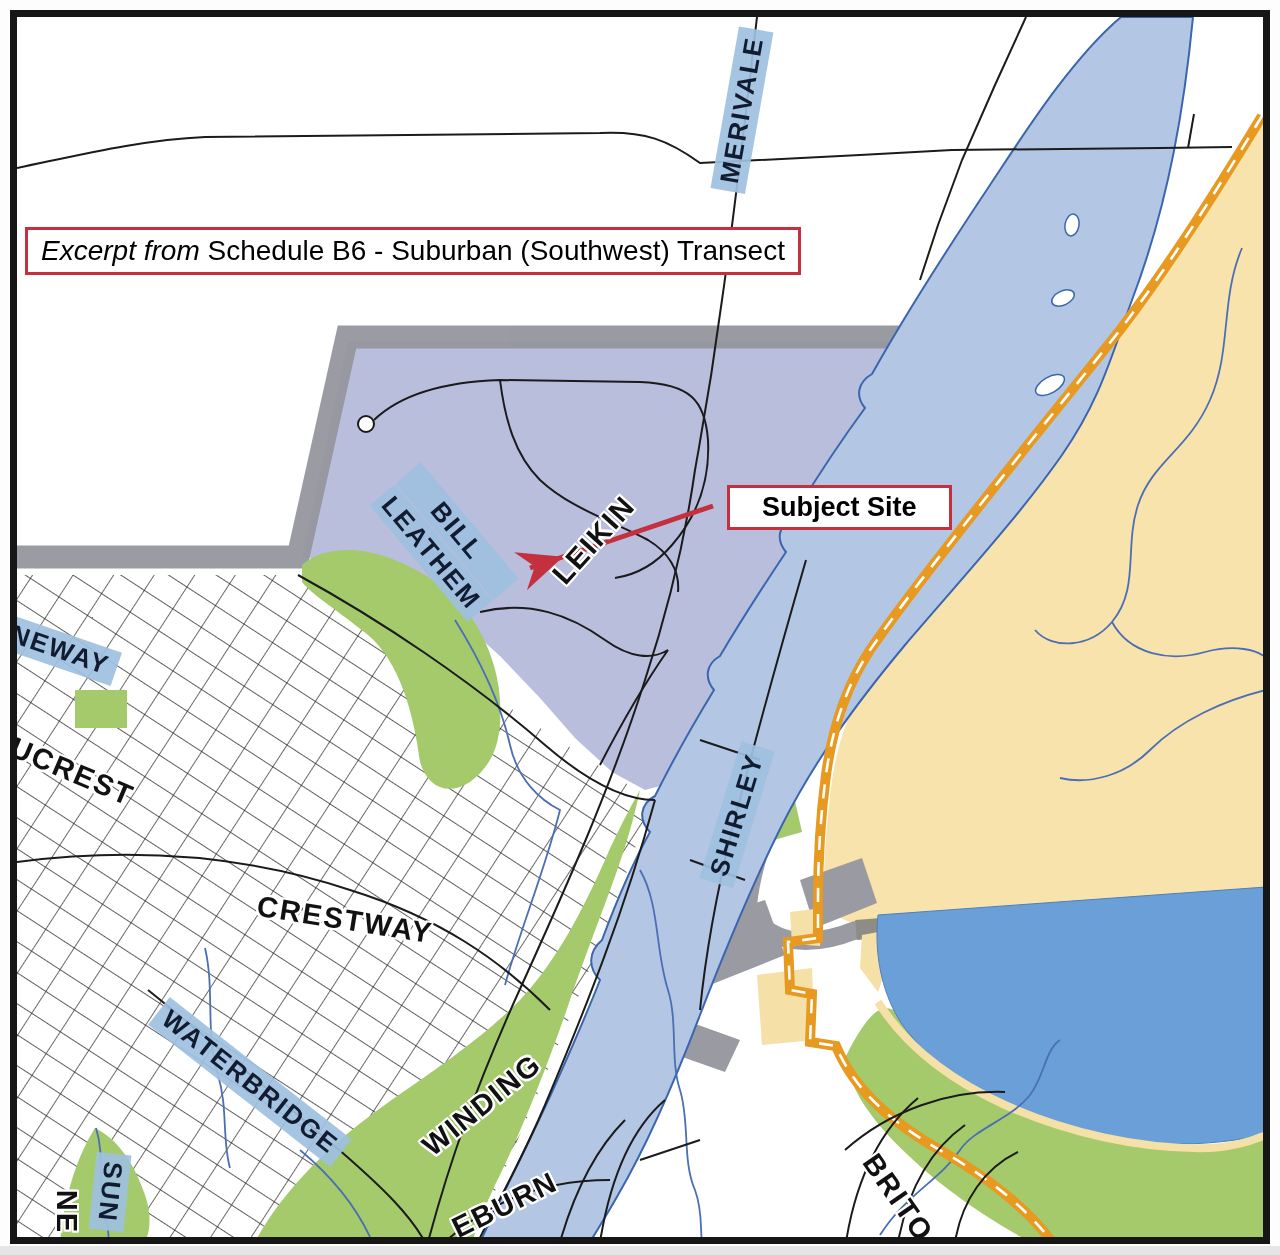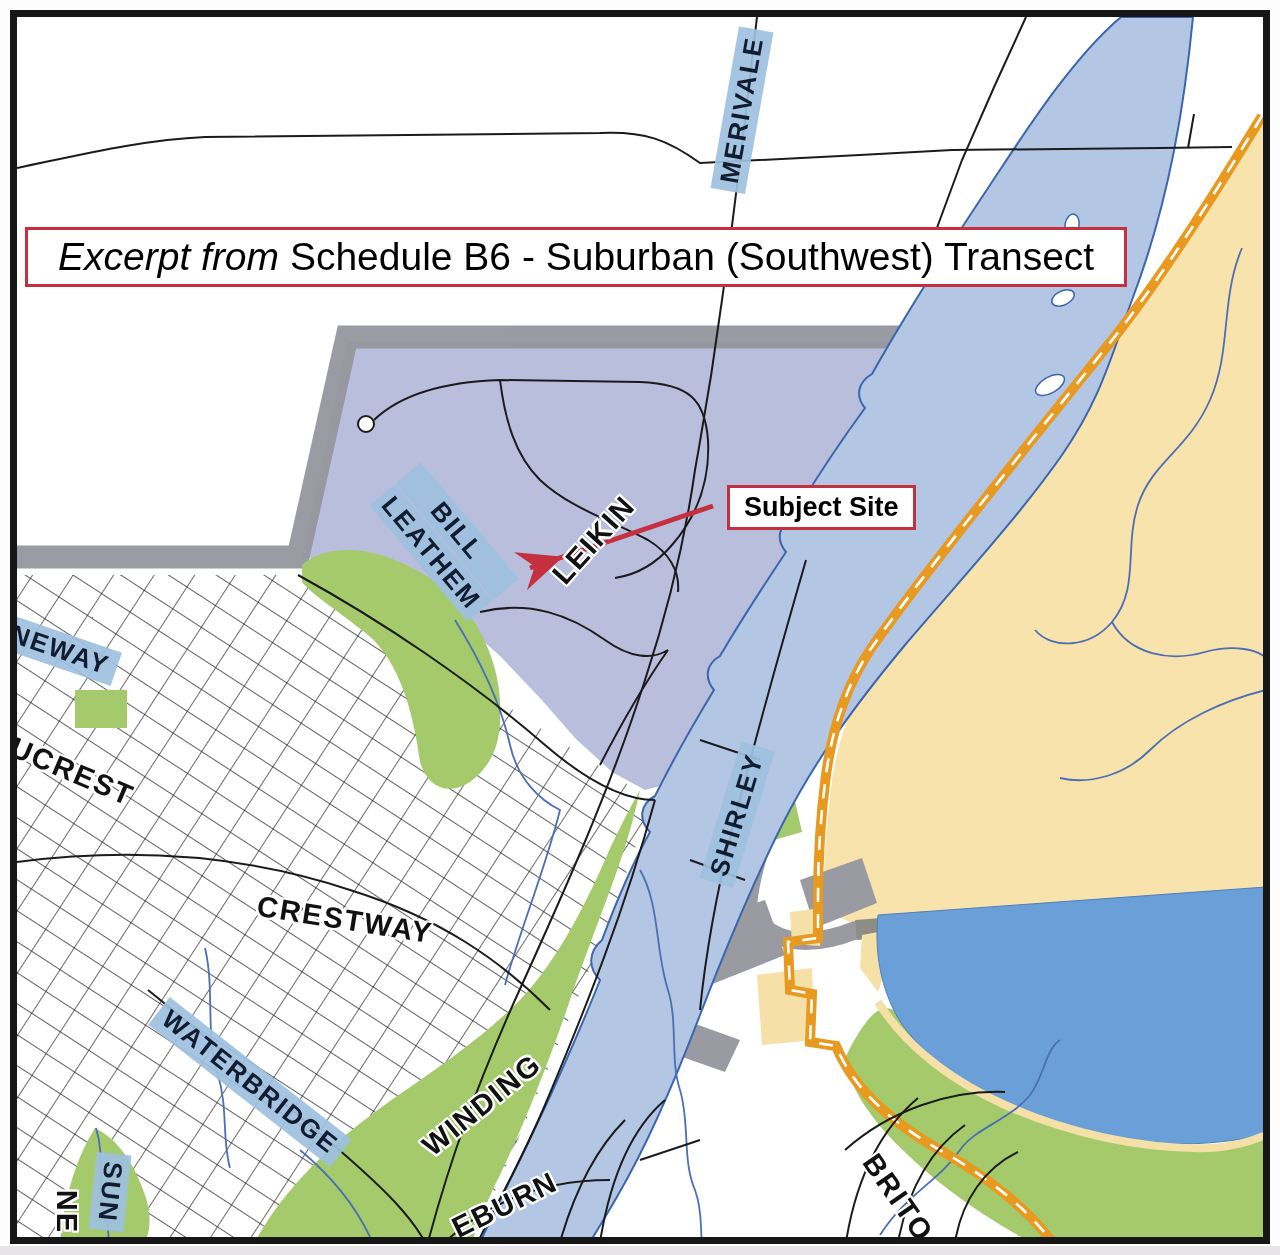--- a/index.html
+++ b/index.html
@@ -14,23 +14,23 @@
   .lbl{position:absolute;transform:translate(-50%,-50%);white-space:nowrap;
        font-weight:bold;color:#121c30;z-index:20;}
   .lbl.bg{background:rgba(158,192,223,0.92);padding:2px 8px;font-size:26px;letter-spacing:2px;}
   .lbl.halo{color:#111;font-size:29px;letter-spacing:2px;
     text-shadow:-2px -2px 0 #fff,2px -2px 0 #fff,-2px 2px 0 #fff,2px 2px 0 #fff,
                  0 -2px 0 #fff,0 2px 0 #fff,-2px 0 0 #fff,2px 0 0 #fff;}
   .lbl .line{background:rgba(158,192,223,0.92);padding:1px 7px;display:block;text-align:center;margin:1px 0;}
   
   .red-box{position:absolute;background:#ffffff;border:3px solid #c5303e;color:#000;
            z-index:30;white-space:nowrap;}
-  .title-box{left:8px;top:210px;font-size:39px;padding:5px 30px;}
+  .title-box{left:8px;top:210px;font-size:28px;padding:5px 13px;}
   .title-box .it{font-style:italic;}
-  .subject-box{left:710px;top:468px;font-size:27px;font-weight:bold;padding:4px 14px;}
+  .subject-box{left:710px;top:468px;font-size:27px;font-weight:bold;padding:4px 32px;}
 </style>
 </head>
 <body>
 
 <div class="page">
 
   <div class="map-inner">
     <svg width="1246" height="1220" viewBox="17 17 1246 1220">
       <defs>
         <pattern id="gridA" width="34" height="26" patternUnits="userSpaceOnUse" patternTransform="rotate(33)">

